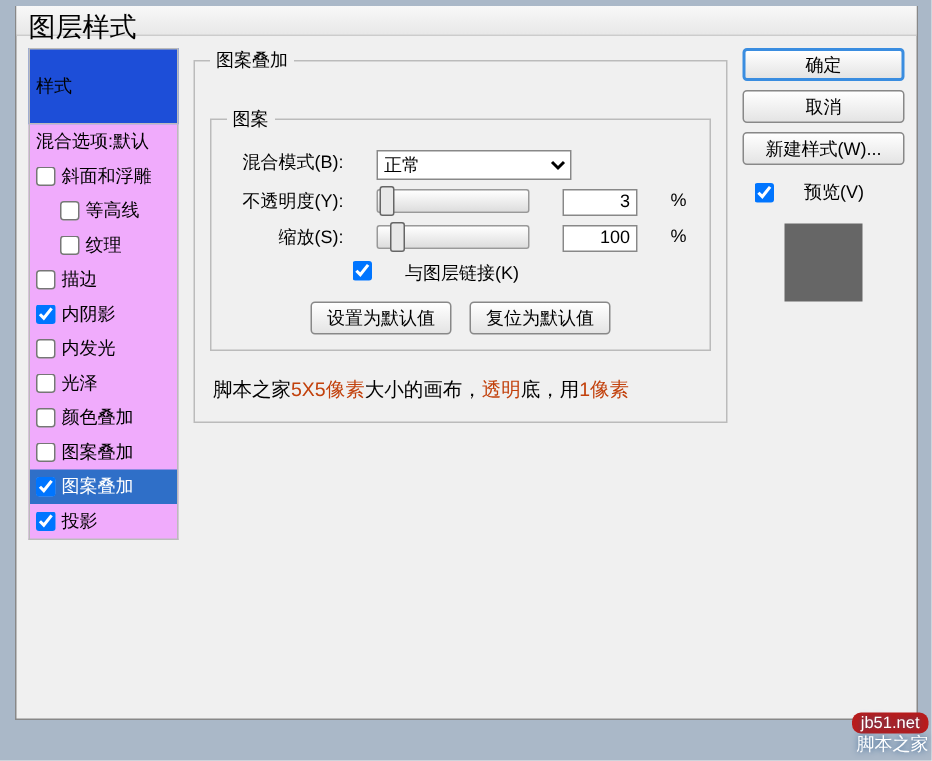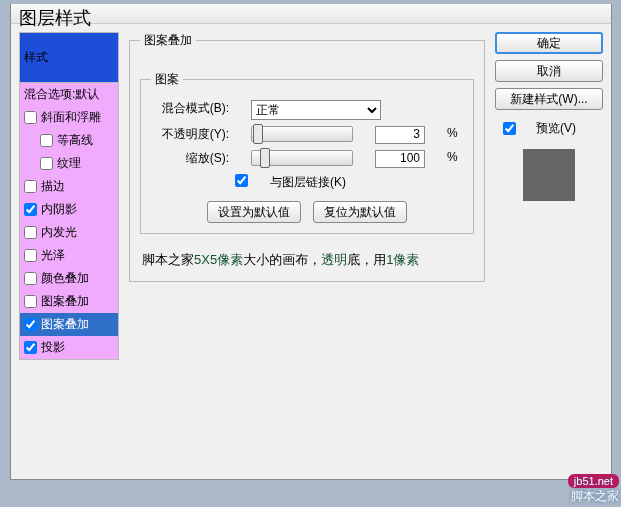--- a/index.html
+++ b/index.html
@@ -25,27 +25,27 @@
 .numbox { width: 50px; height: 18px; border: 1px solid #888; background: #fff; text-align: right; padding: 0 4px; font-size: 12px; }
 .pct { width: 16px; }
 .pattern-preview { width: 64px; height: 64px; border: 1px solid #888; background:
   repeating-linear-gradient(45deg, #000 0 8px, transparent 8px 16px),
   repeating-conic-gradient(#ccc 0 25%, #fff 0 50%);
   background-size: auto, 10px 10px; }
 .small-arrow { width: 18px; height: 18px; border: 1px solid #888; background: #eee; display:flex; align-items:center; justify-content:center; font-size:10px; }
 .btn { height: 22px; padding: 0 10px; border: 1px solid #888; background: linear-gradient(#fff,#e4e4e4); font-size: 12px; border-radius: 3px; display: inline-flex; align-items: center; justify-content: center; cursor: default; }
 .btns-row { display: flex; gap: 12px; justify-content: center; margin-top: 10px; }
 .desc { font-size: 13px; line-height: 1.8; margin-top: 14px; padding: 0 2px; }
-.red { color: #14532d; }
+.red { color: #c2410c; }
 .rightcol { width: 108px; display: flex; flex-direction: column; gap: 6px; align-items: stretch; }
 .btn-ok { border: 2px solid #3a8de0; color: #000; }
 .preview-check { font-size: 12px; display:flex; align-items:center; gap:20px; margin-top:4px; margin-left:8px;}
 .preview-sw { width: 52px; height: 52px; background: #666; margin: 6px auto 0; }
 .watermark { position: absolute; right: 2px; bottom: 2px; font-size: 12px; color: #fff; text-align: right; text-shadow: 0 0 4px #2a5b8f; }
-.watermark .dom { background: #be185d; padding: 1px 6px; border-radius: 6px; font-size: 11px; }
+.watermark .dom { background: #b91c1c; padding: 1px 6px; border-radius: 6px; font-size: 11px; }
 input[type=checkbox]{ margin:0; width:13px; height:13px; }
 </style>
 </head>
 <body>
 
 <div class="window">
   <div class="titlebar">图层样式</div>
   <div class="body">
     <div class="left">
       <div class="left-title">样式</div>

